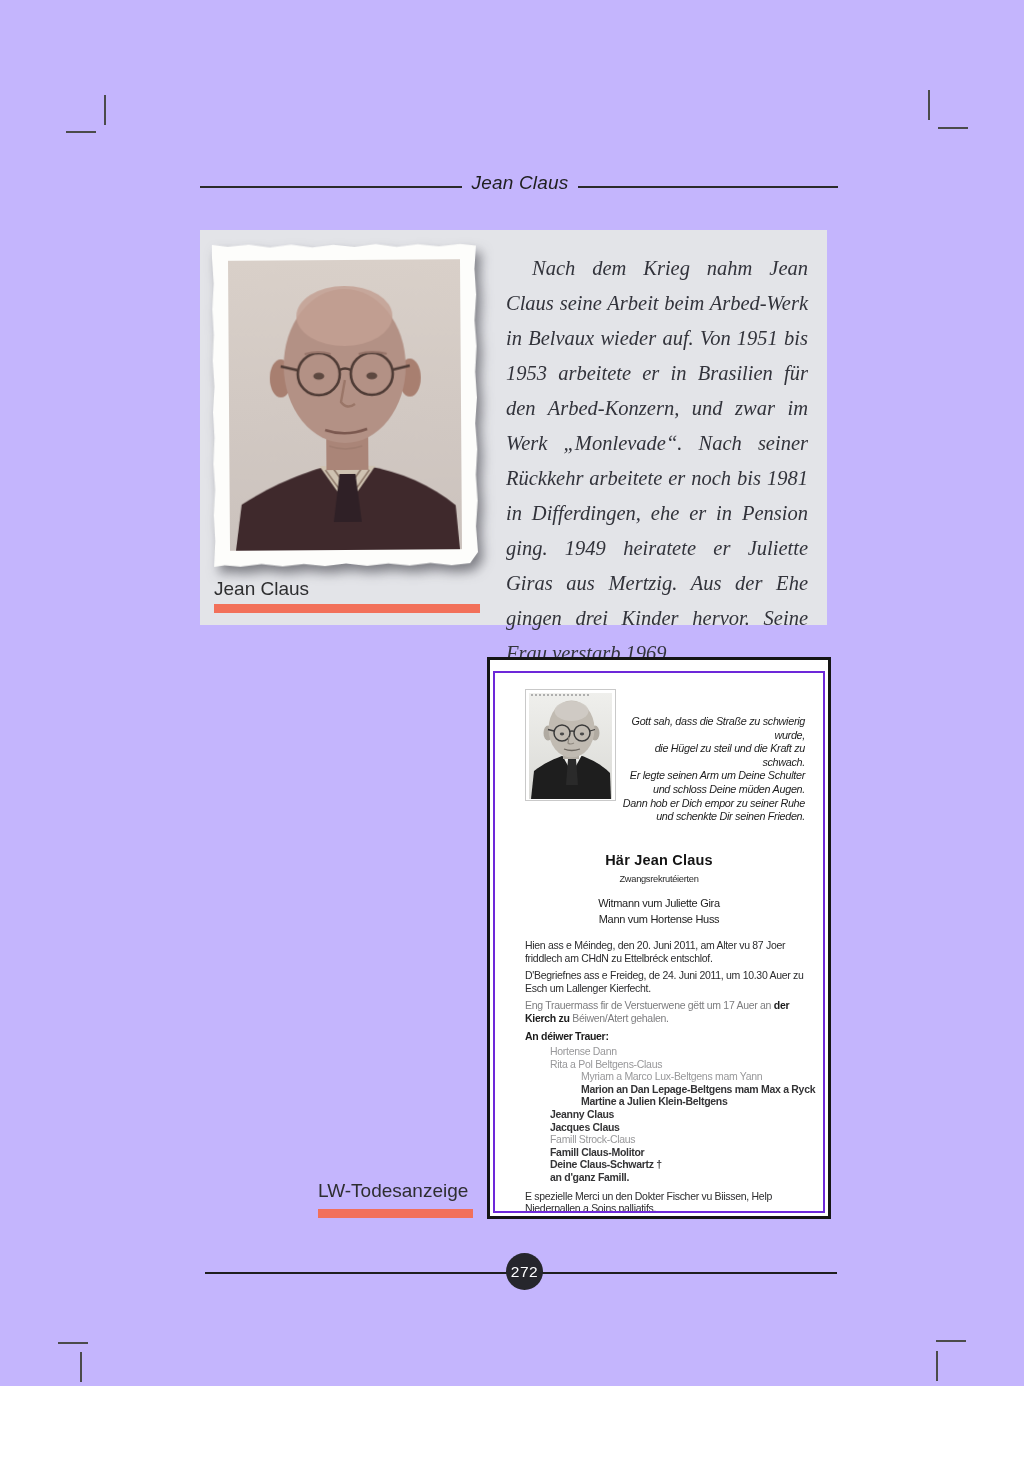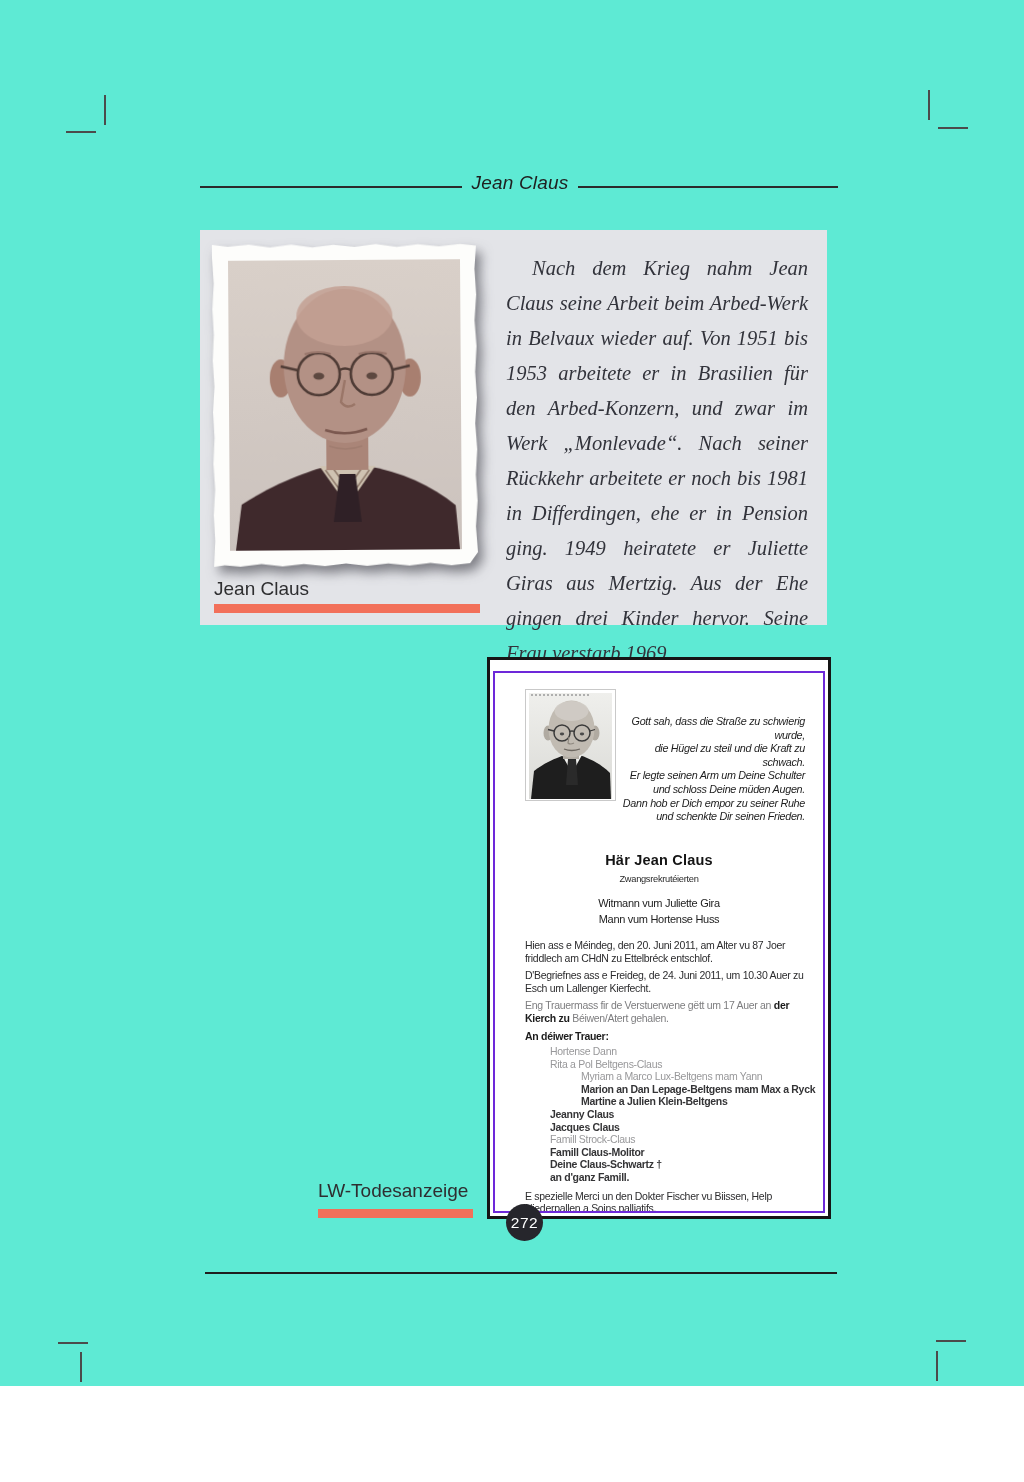--- a/index.html
+++ b/index.html
@@ -1,16 +1,16 @@
 <!DOCTYPE html>
 <html><head>
 <meta charset="utf-8">
 <style>
   html,body{margin:0;padding:0;background:#fff;}
-  .page{position:relative;width:1024px;height:1386px;background:#5eead4;overflow:hidden;
+  .page{position:relative;width:1024px;height:1386px;background:#c4b5fd;overflow:hidden;
         font-family:"Liberation Sans",sans-serif;}
   
   .mark{position:absolute;background:#4b4b4b;}
   
   .hdr-line{position:absolute;height:2px;background:#2b2b2b;top:186px;}
   .hdr-title{position:absolute;top:172px;left:462px;width:116px;text-align:center;
              font-style:italic;font-size:19px;color:#1f1f1f;letter-spacing:.2px;}
   
   .bio-box{position:absolute;left:200px;top:230px;width:627px;height:395px;background:#e3e4e8;}
   .bio-photo-wrap{position:absolute;left:13px;top:14px;width:264px;height:322px;
@@ -47,21 +47,21 @@
   .tone-gray{color:#7d7d7f;} .bold{font-weight:bold;color:#1c1c1c;}
   .mourn-head{font-weight:bold;color:#1c1c1c;margin-bottom:3px;}
   .m-line{white-space:nowrap;}
   .m-ind1{padding-left:25px;} .m-ind2{padding-left:56px;}
   .m-gray{color:#98989a;} .m-dark{color:#343436;font-weight:bold;}
   
   .sec-label{position:absolute;left:318px;top:1180px;font-size:19px;color:#2e2e30;}
   .bar-sec{left:318px;top:1209px;width:155px;}
   
   .footer-line{position:absolute;left:205px;top:1272px;width:632px;height:2px;background:#1f1f1f;}
-  .page-circle{position:absolute;left:506px;top:1204px;width:37px;height:37px;border-radius:50%;
+  .page-circle{position:absolute;left:506px;top:1253px;width:37px;height:37px;border-radius:50%;
                background:#26262c;color:#fff;display:flex;align-items:center;justify-content:center;
                font-size:15.5px;letter-spacing:.5px;}
   .cyan-line{position:absolute;left:0;top:1446px;width:1024px;height:5px;background:#54d4e6;
              box-shadow:0 -2px 0 #cdeff3,0 2px 0 #e4f7f9;}
   .bottom-band{position:absolute;left:0;top:1474px;width:1024px;height:8px;background:#f2f3f5;}
 </style>
 </head>
 <body>
 
 <div class="page">

